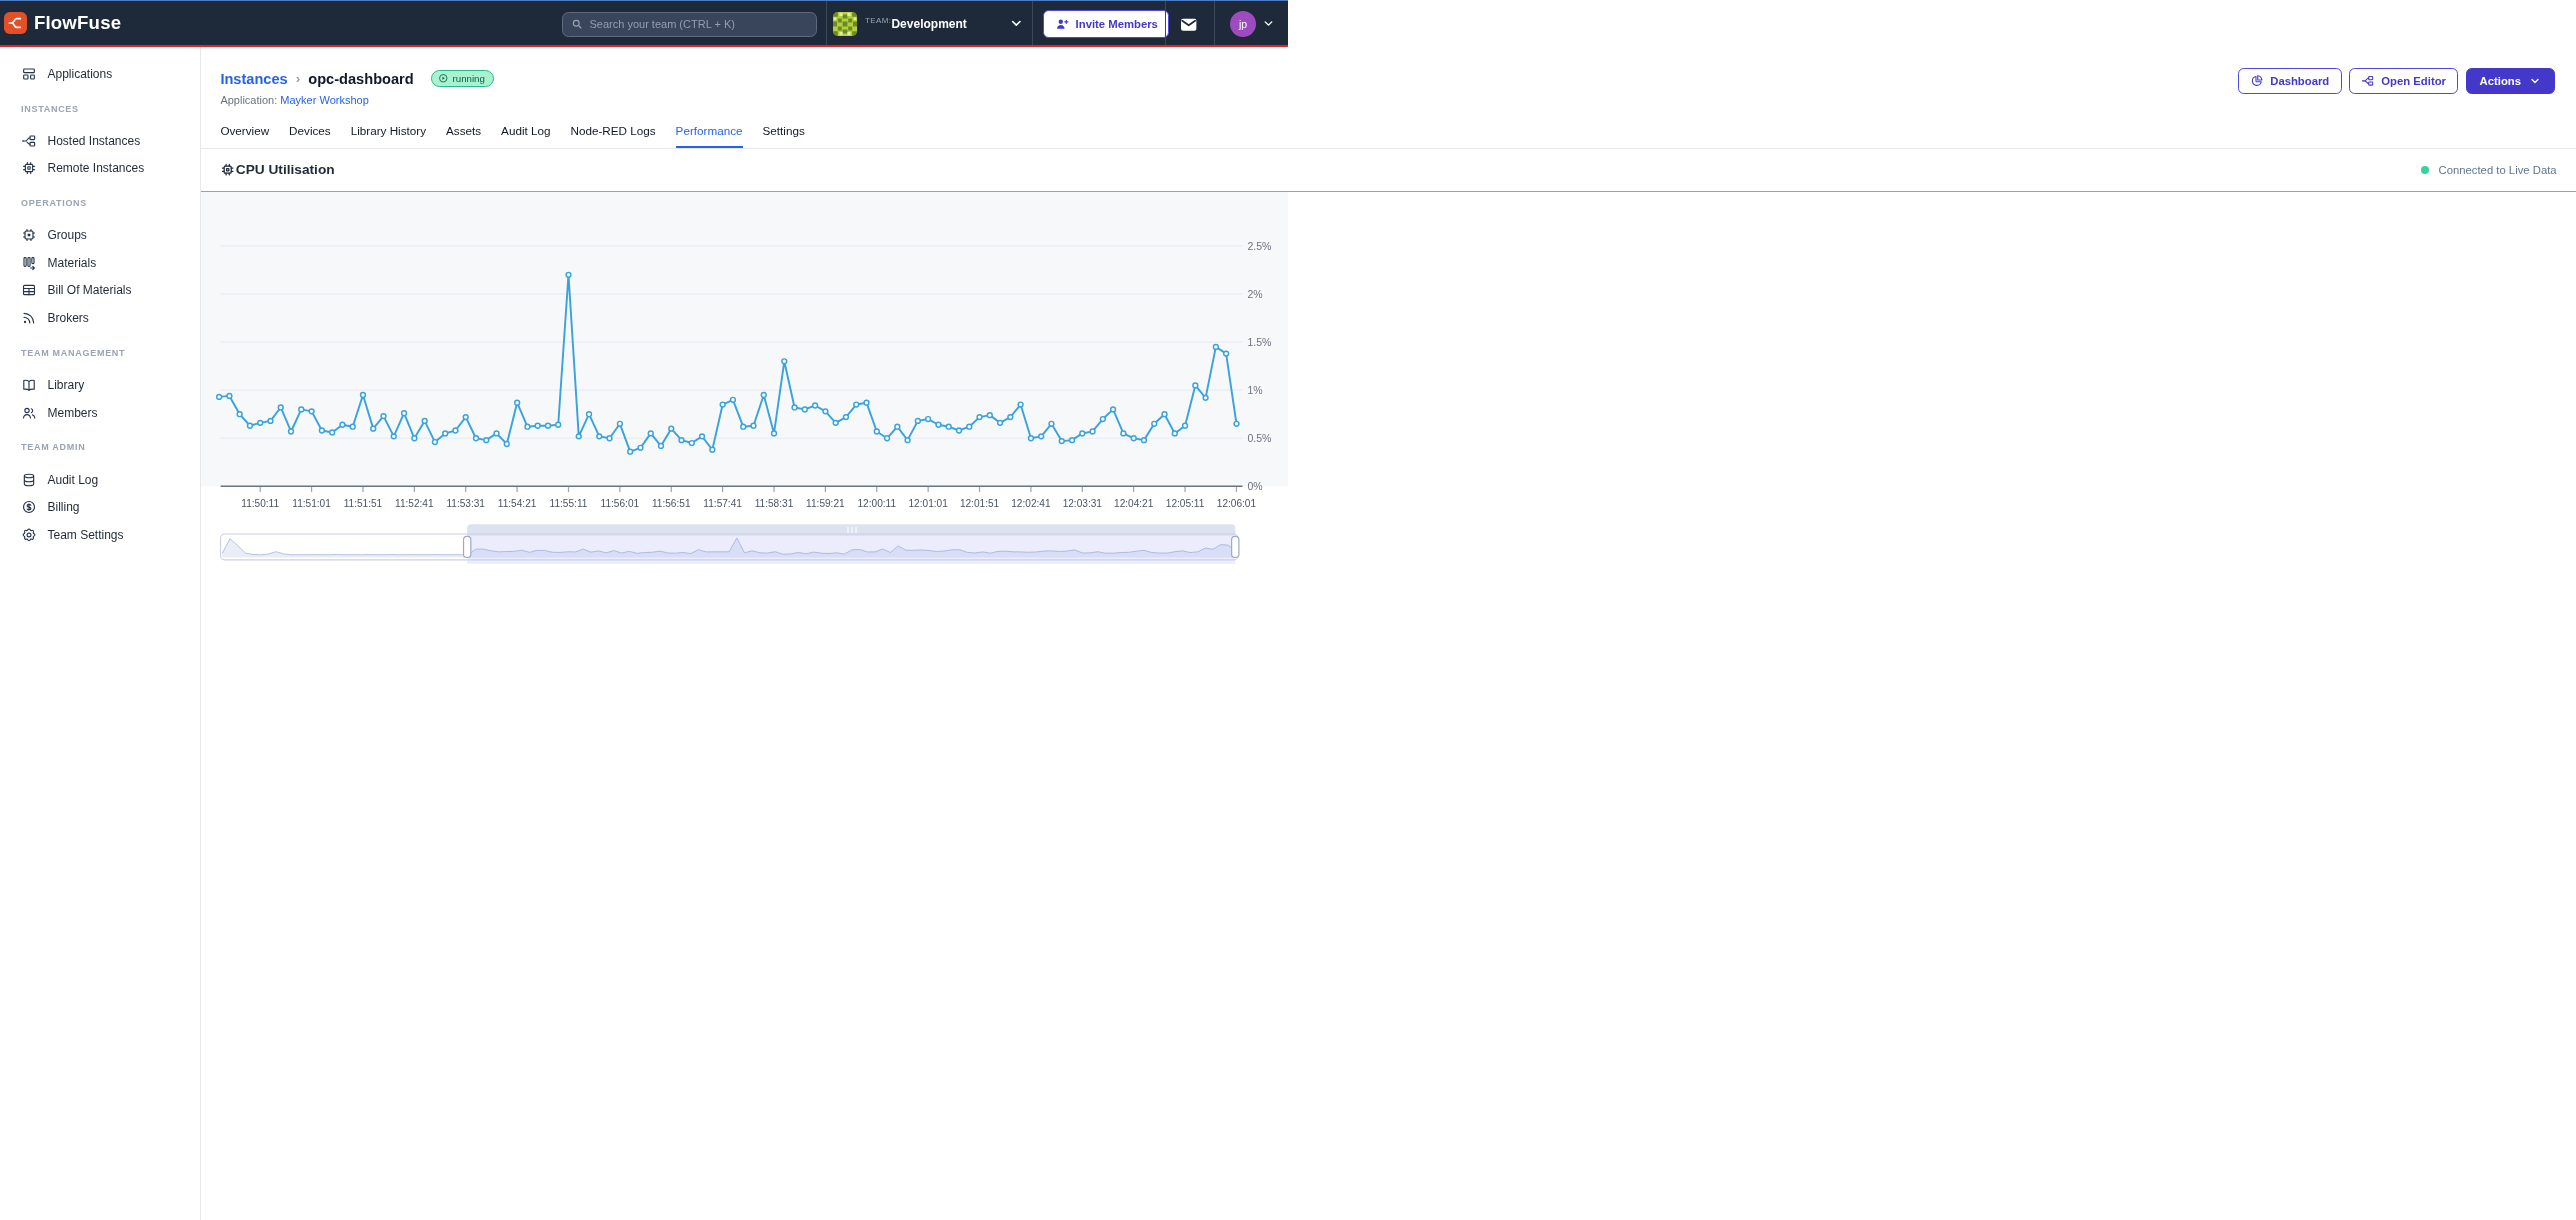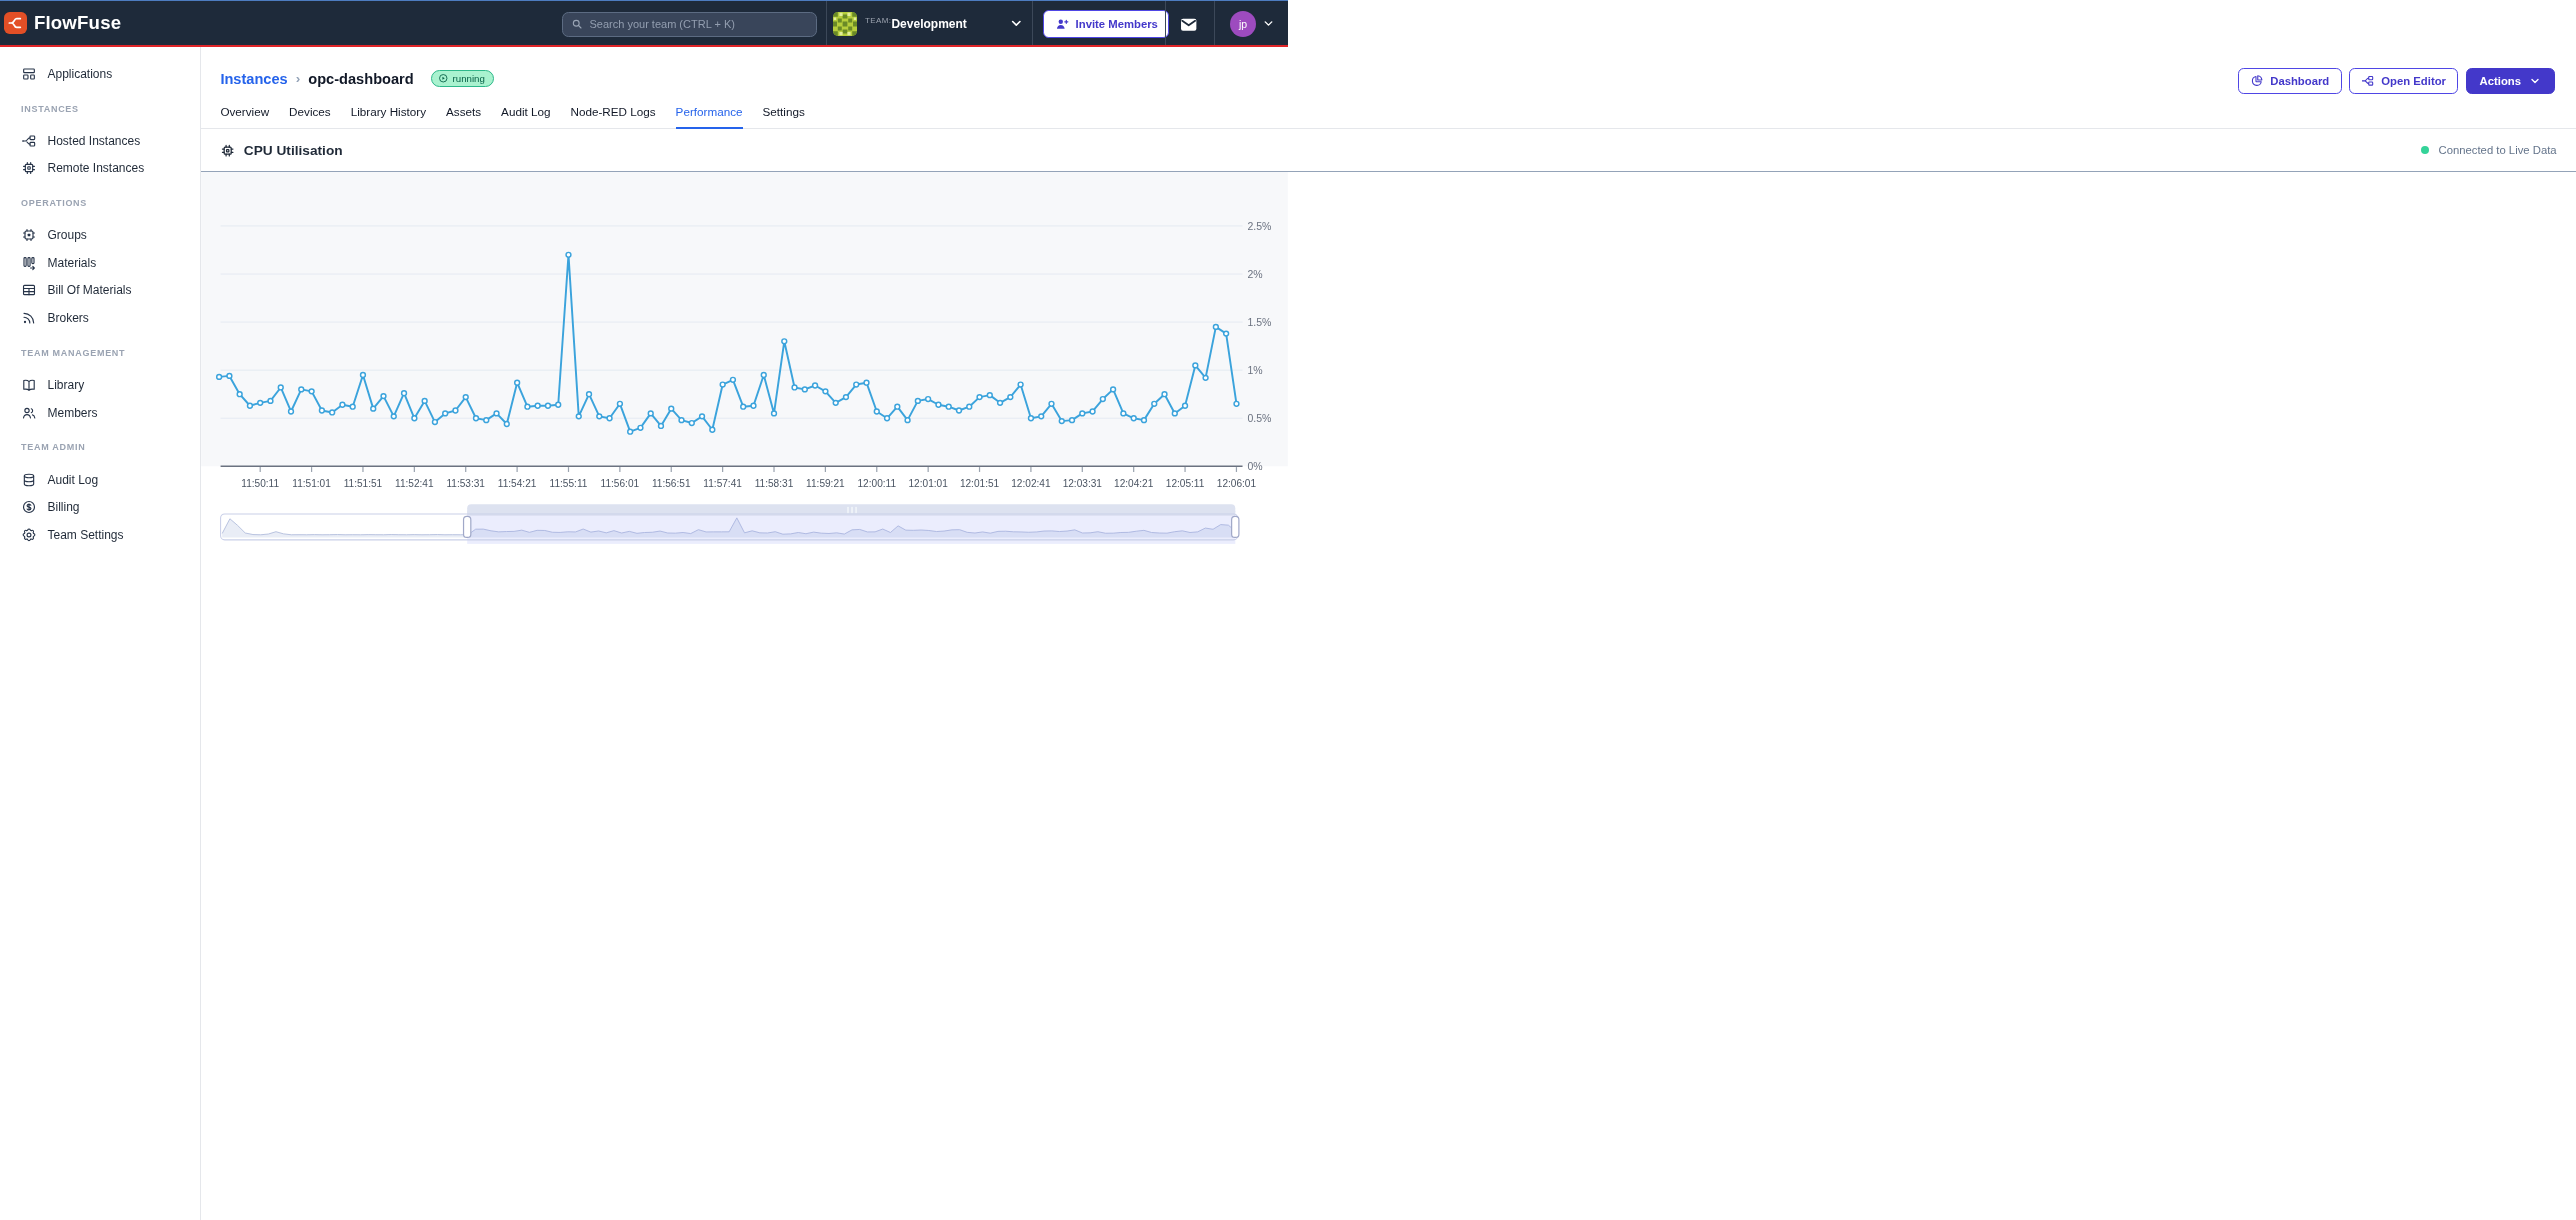--- a/index.html
+++ b/index.html
@@ -84,21 +84,21 @@
   .btn-primary svg { width:12px; height:12px; }
 
   .tabs { margin-top:12px; padding:0 19.4px; border-bottom:0.8px solid #e5e7eb;
     display:flex; }
   .tab { padding:4px 0 9px; margin-right:20px; font-size:11.7px; color:#111827;
     cursor:pointer; border-bottom:2.4px solid transparent; margin-bottom:-0.8px; }
   .tab.active { color:#2563eb; border-bottom-color:#2563eb; }
 
   .chart-header { height:43px; display:flex; align-items:center; justify-content:space-between;
     padding:0 19.4px; border-bottom:0.8px solid #94a3b8; }
-  .chart-title { display:flex; align-items:flex-end; gap:8px; font-size:13.7px; font-weight:bold;
+  .chart-title { display:flex; align-items:flex-end; font-size:13.7px; font-weight:bold;
     color:#1f2937; }
   .chart-title .icn { width:15.4px; height:15.4px; color:#1f2937; }
   .live-status { display:flex; align-items:center; gap:10px; font-size:11.3px; color:#64748b; }
   .live-dot { width:8px; height:8px; border-radius:50%; }
 
   .chart-area { display:block; }
   text { font-family:"Liberation Sans","DejaVu Sans",sans-serif; }
 </style>
 </head>
 <body>
@@ -296,20 +296,24 @@
       <span class="crumb-root">Instances</span>
       <span class="crumb-sep">›</span>
       <span class="crumb-current">opc-dashboard</span>
       <span class="status-badge">
         <svg viewBox="0 0 24 24" fill="none" stroke="#065f46" stroke-width="2">
           <circle cx="12" cy="12" r="8.5"></circle>
           <path d="M10.2 8.6l5.2 3.4-5.2 3.4z" fill="#065f46" stroke="none"></path>
         </svg>
         <span>running</span>
       </span>
+    </div>
+    <div class="app-row">
+      <span class="app-label">Application:</span>
+      <span class="app-link">Mayker Workshop</span>
     </div>
 
     <div class="head-actions">
       <div class="btn-outline">
         <svg viewBox="0 0 24 24" fill="none" stroke="currentColor" stroke-width="1.9" stroke-linejoin="round">
           <path d="M10.5 4.5A7.8 7.8 0 1019.7 13.6H11a.5.5 0 01-.5-.5V4.5z"></path>
           <path d="M13.6 3.2a8.2 8.2 0 017.2 7.2h-7.2V3.2z"></path>
         </svg>
         <span>Dashboard</span>
       </div>

